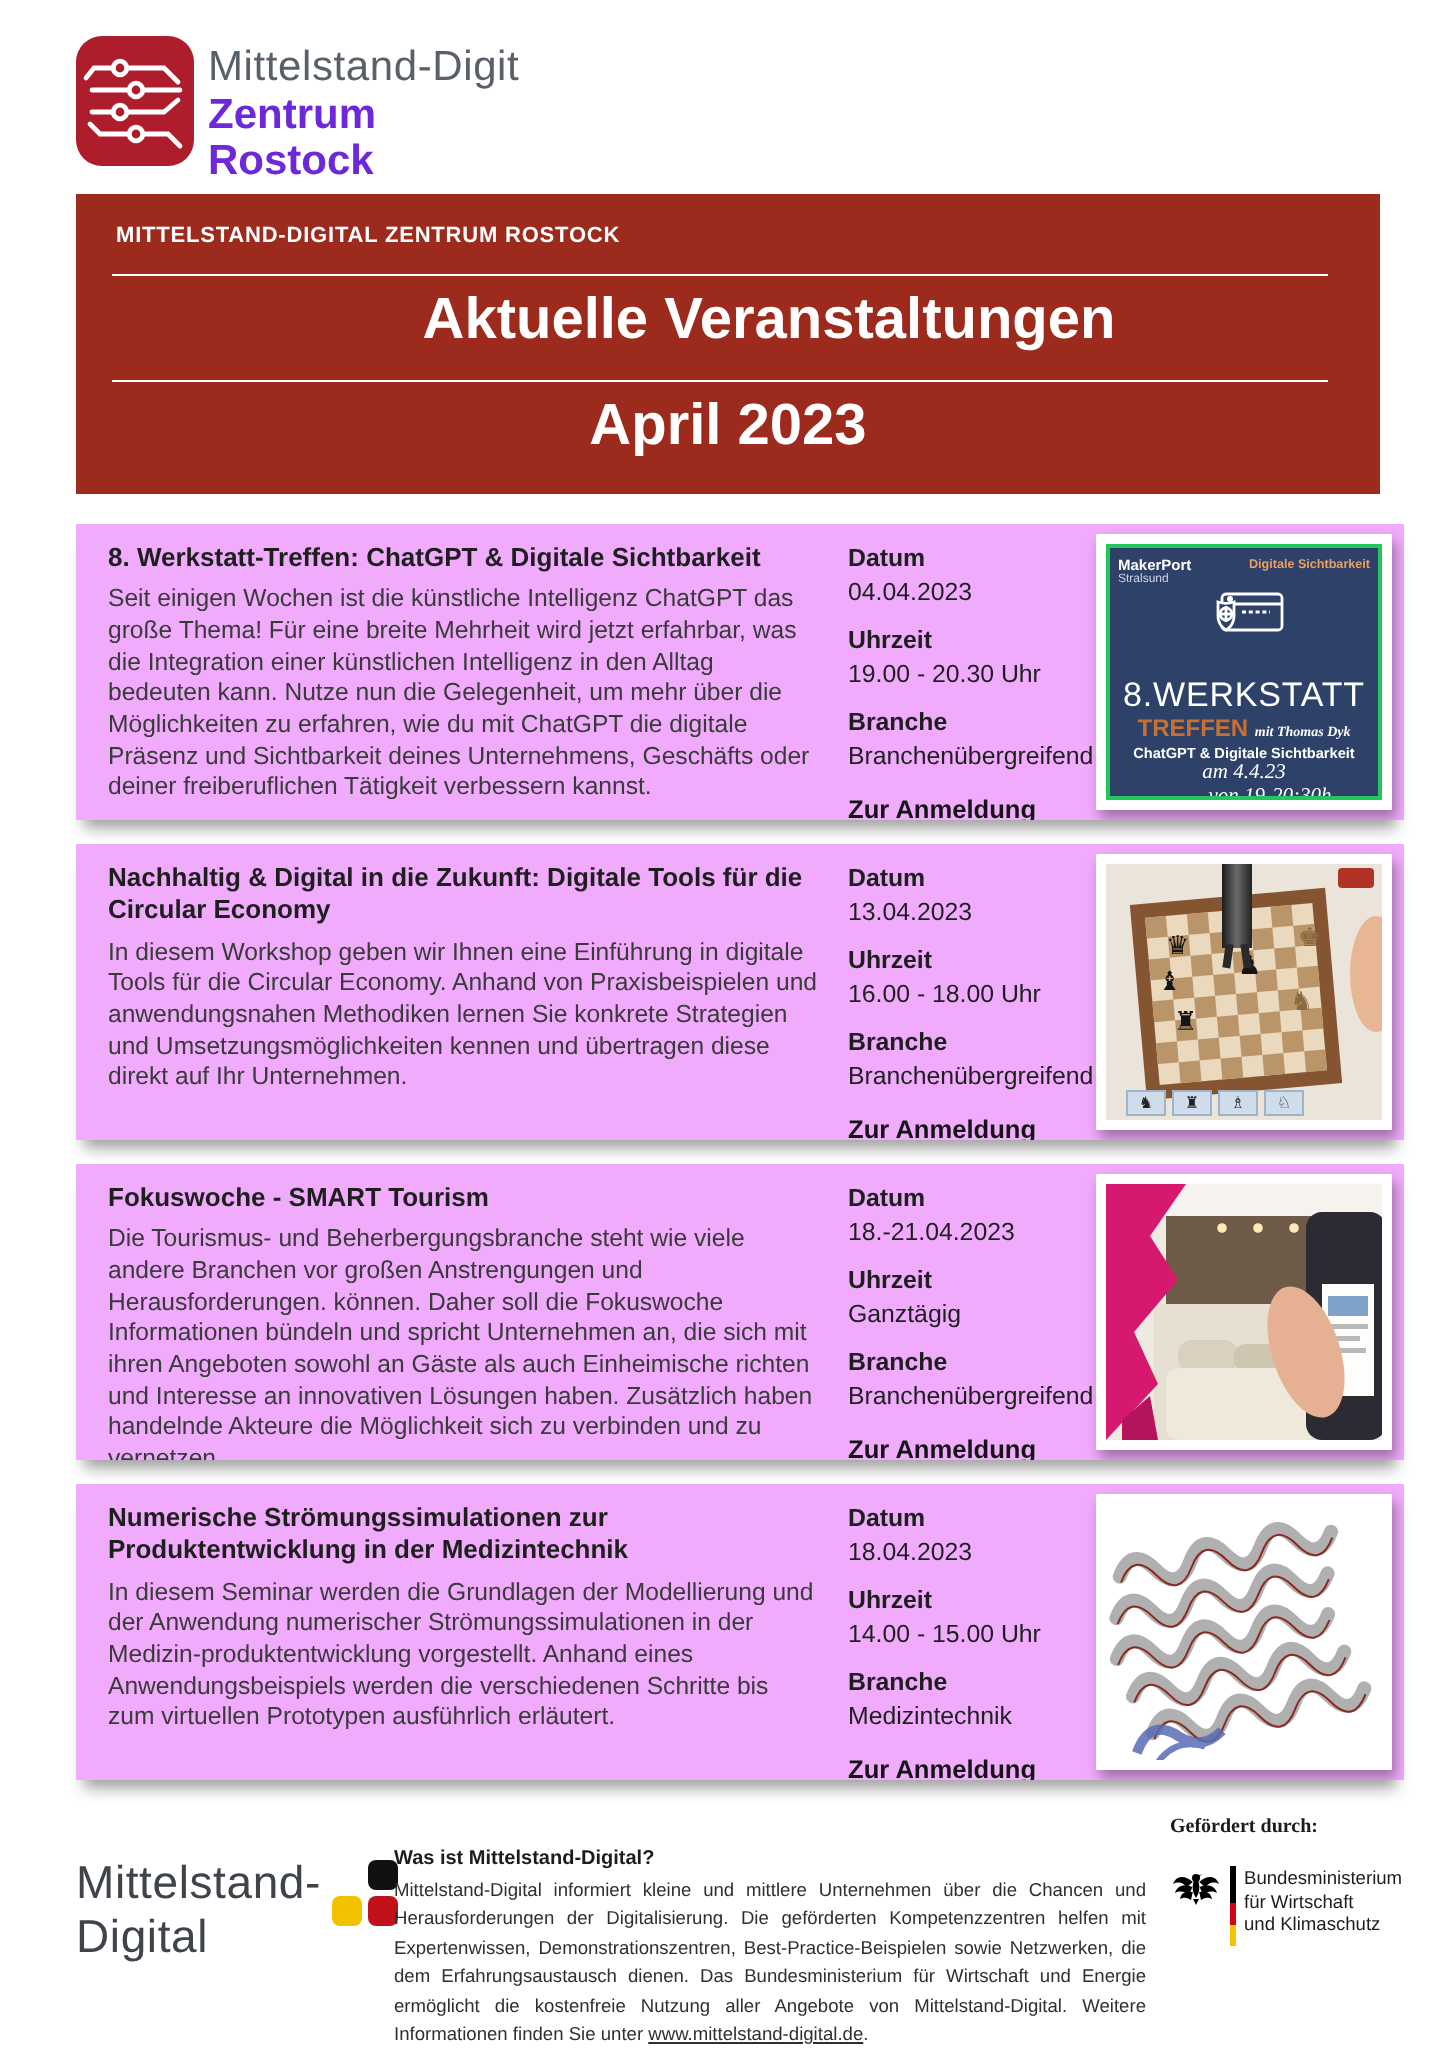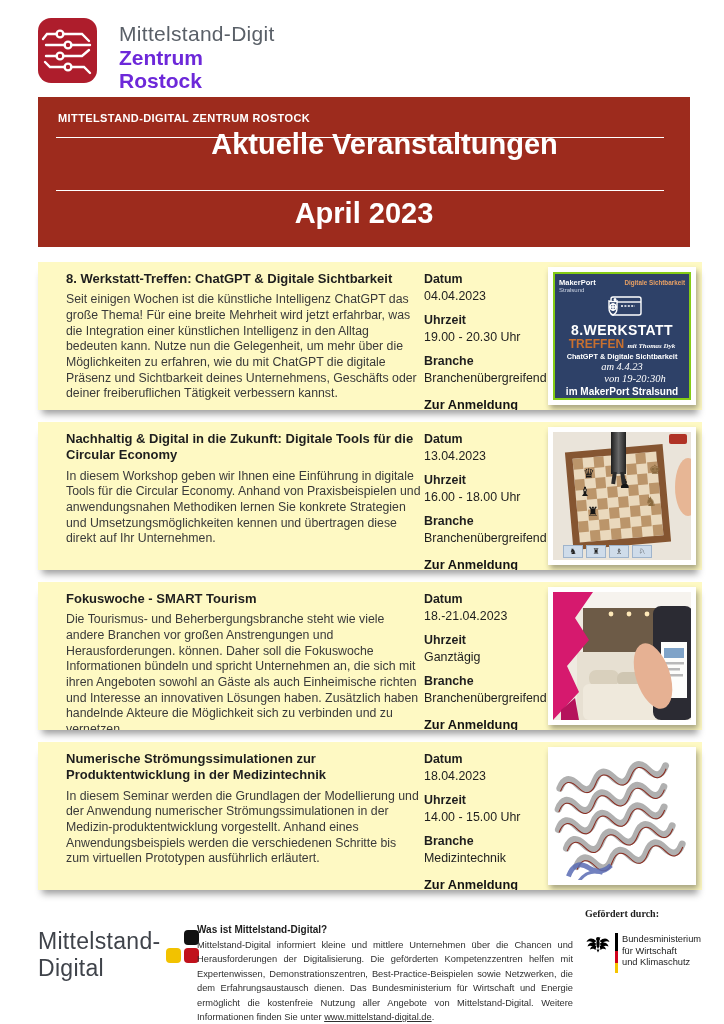--- a/index.html
+++ b/index.html
@@ -3,63 +3,63 @@
 <meta charset="utf-8">
 <style>
   * { margin:0; padding:0; box-sizing:border-box; }
   html,body { width:724px; }
   body {
     width:724px; height:1024px; position:relative; background:#ffffff;
     font-family:"Liberation Sans", sans-serif; overflow:hidden;
   }
 
   
-  .header { position:absolute; left:38px; top:18px; display:flex; gap:22px; }
+  .header { position:absolute; left:38px; top:18px; display:flex; gap:7px; }
   .logo-icon { width:59px; height:65px; flex:0 0 59px; }
   .logo-text { padding-top:4px; }
   .logo-line1 { font-size:21px; color:#5a6068; letter-spacing:.3px; white-space:nowrap; width:188px; overflow:hidden; }
   .logo-line2, .logo-line3 { font-size:21px; font-weight:bold; color:#6d28d9; line-height:23px; }
 
   
   .banner { position:absolute; left:38px; top:97px; width:652px; height:150px; background:#9D2B1D; color:#fff; }
   .banner-kicker { position:absolute; left:20px; top:15px; font-size:11px; font-weight:bold; letter-spacing:.4px; }
   .banner-rule { position:absolute; left:18px; right:26px; height:1px; background:#ffffff; }
   .rule1 { top:40px; } .rule2 { top:93px; }
-  .banner-title { position:absolute; top:31px; left:0; width:100%; text-align:center; font-size:29px; font-weight:600;padding-left:41px; }
+  .banner-title { position:absolute; top:47px; left:0; width:100%; text-align:center; font-size:29px; font-weight:600;padding-left:41px; }
   .banner-subtitle { position:absolute; top:100px; left:0; width:100%; text-align:center; font-size:29px; font-weight:600; }
 
   
   .cards { position:absolute; left:38px; top:262px; width:664px; }
   .card {
-    position:relative; height:148px; margin-bottom:12px; background:#fef9c3;
-    padding:9px 8px 8px 28px; box-shadow:0 8px 7px -4px rgba(0,0,0,.38); overflow:hidden;
+    position:relative; height:148px; margin-bottom:12px; background:#f0abfc;
+    padding:9px 8px 8px 16px; box-shadow:0 8px 7px -4px rgba(0,0,0,.38); overflow:hidden;
   }
   .card-main { width:356px; }
   .card-title { font-size:13px; font-weight:bold; color:#1e1e1e; line-height:1.25; margin-bottom:5px; }
   .card-desc { font-size:12.3px; color:#3a3a3a; line-height:15.7px; }
   .card-details { position:absolute; left:386px; top:9px; width:132px; font-size:12.4px; color:#1e1e1e; }
   .dg { margin-bottom:7px; }
   .dl { font-weight:bold; line-height:17px; }
   .dv { line-height:17px; }
   .cta { display:inline-block; margin-top:3px; font-size:12.8px; font-weight:bold; color:#141414; text-decoration:underline; }
 
   .polaroid {
     position:absolute; right:6px; top:5px; width:148px; height:138px; background:#fff;
     padding:5px; box-shadow:2px 4px 6px rgba(0,0,0,.35);
   }
   .photo { width:100%; height:100%; position:relative; overflow:hidden; }
 
   
-  .poster { background:#2E4168; border:2px solid #84cc16; color:#fff; padding:5px 4px 4px; text-align:center; }
+  .poster { background:#2E4168; border:2px solid #22c55e; color:#fff; padding:5px 4px 4px; text-align:center; }
   .poster-top { display:flex; justify-content:space-between; align-items:flex-start; text-align:left; }
   .poster-brand { font-size:7.5px; font-weight:bold; line-height:1.1; }
   .poster-brand small { display:block; font-weight:normal; font-size:6px; color:#cfd6e4; }
   .poster-topic { font-size:6.3px; font-weight:bold; color:#e8a064; }
   .poster-glyph { margin:1px auto 0; display:block; }
-  .poster-l1 { font-size:14px; font-weight:700; letter-spacing:.4px; margin-top:1px; }
+  .poster-l1 { font-size:17px; font-weight:400; letter-spacing:.4px; margin-top:17px; }
   .poster-l2 { font-size:12px; font-weight:800; color:#c8702f; line-height:1; }
   .poster-script { font-size:7px; font-style:italic; font-family:"Liberation Serif", serif; color:#fff; }
   .poster-l3 { font-size:7.3px; font-weight:bold; margin-top:2px; }
   .poster-l4, .poster-l5 { font-size:10.5px; font-style:italic; font-family:"Liberation Serif", serif; line-height:1.15; }
   .poster-l5 { padding-left:26px; }
   .poster-l6 { font-size:10px; font-weight:bold; margin-top:1px; }
 
   
   .chess { background:#eae4da; }
   .board {

